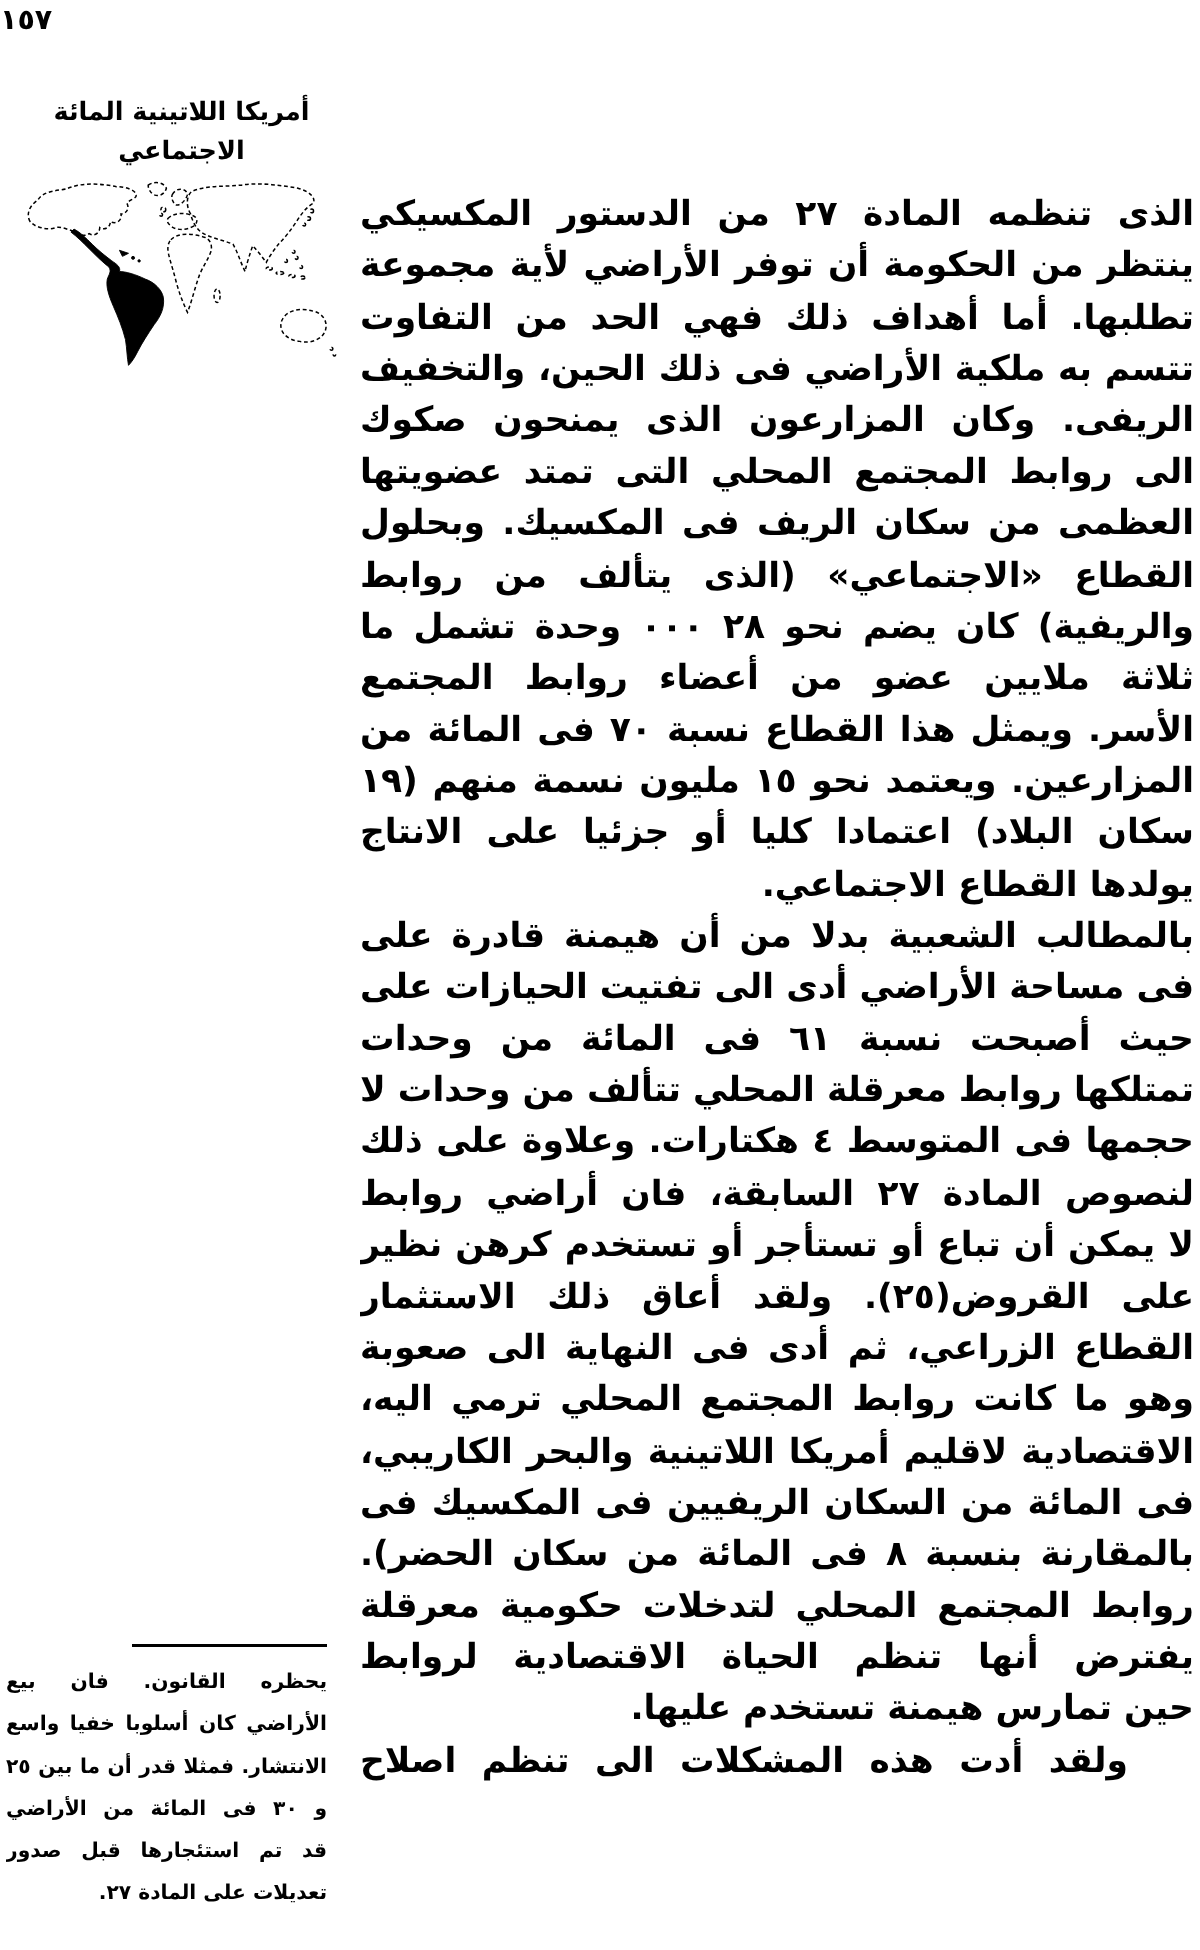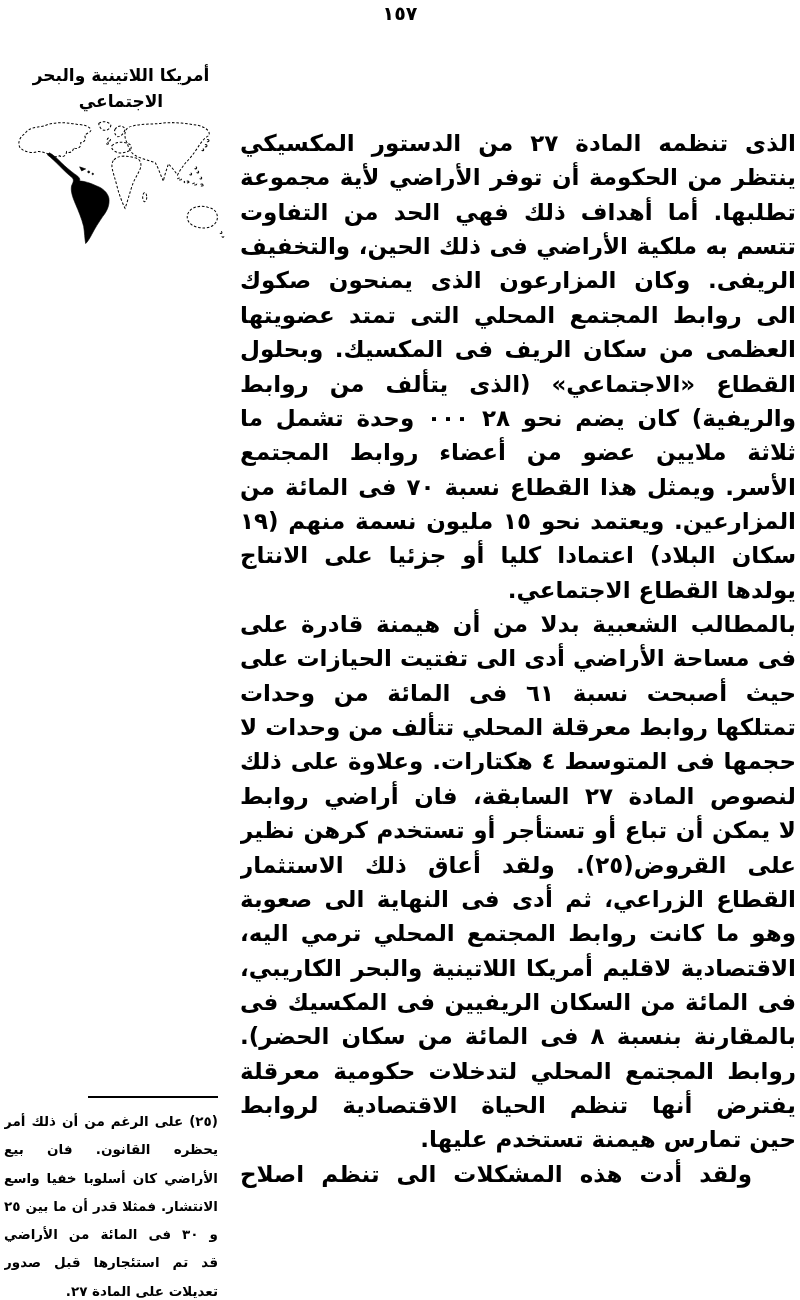--- a/index.html
+++ b/index.html
@@ -1,21 +1,21 @@
 <!DOCTYPE html>
 <html><head>
 <meta charset="utf-8">
 <style>
   html,body{margin:0;padding:0;}
   body{
     width:800px;height:1300px;position:relative;background:#ffffff;
     font-family:"DejaVu Sans",sans-serif;color:#000;overflow:hidden;
   }
   .page-number{
-    position:absolute;top:2px;left:0;right:0;text-align:center;
+    position:absolute;top:2px;left:0;right:0;text-align:left;
     font-size:19px;font-weight:700;direction:rtl;
   }
   .sidebar-title{
     position:absolute;top:62px;left:14px;width:214px;text-align:center;
     font-size:17px;font-weight:700;line-height:26px;direction:rtl;
   }
   .map-wrap{position:absolute;top:116px;left:13px;width:216px;height:132px;}
   .body-col{
     position:absolute;top:126px;left:240px;width:556px;direction:rtl;
   }
@@ -36,21 +36,21 @@
   .fline.nojust{text-align-last:right;}
   svg .coast{fill:none;stroke:#000;stroke-width:1;stroke-dasharray:2.5 1.8;}
   svg .land{fill:#000;stroke:#000;stroke-width:0.6;}
 </style>
 </head>
 <body>
 
 <div class="page-number">١٥٧</div>
 
 <div class="sidebar-title">
-  <div>أمريكا اللاتينية والبحر</div>
+  <div>أمريكا اللاتينية المائة</div>
   <div>الاجتماعي</div>
 </div>
 
 <div class="map-wrap">
   <svg width="216" height="132" viewBox="0 0 214 130" xmlns="http://www.w3.org/2000/svg">
 
     <path class="coast" d="M7,31 C4,26 7,20 12,17 C16,10 26,11 32,9 C42,5 54,6 64,8 C70,8 76,10 77,13 C78,16 73,16 71,19 C73,23 70,26 67,26 C68,31 63,33 60,31 C60,35 56,37 53,35 C53,39 49,41 46,39 C43,41 40,40 38,38 C33,37 28,34 24,35 C19,37 14,35 11,34 C9,33 8,32 7,31 Z"></path>
 
     <path class="coast" d="M85,7 C89,4 95,5 97,9 C96,13 92,15 88,13 C86,11 85,9 85,7 Z"></path>
 
@@ -121,21 +121,20 @@
     <div class="bline">بالمقارنة بنسبة ٨ فى المائة من سكان الحضر). كذلك تعرضت</div>
     <div class="bline">روابط المجتمع المحلي لتدخلات حكومية معرقلة وآليات اشراف</div>
     <div class="bline">يفترض أنها تنظم الحياة الاقتصادية لروابط المجتمع المحلي فى</div>
     <div class="bline nojust">حين تمارس هيمنة تستخدم عليها.</div>
     <div class="bline indent">ولقد أدت هذه المشكلات الى تنظم اصلاح جذري لنظام</div>
   </div>
 
 <div class="footnote">
   <div class="fn-rule"></div>
   <div id="fnCol">
-      <div class="fline">(٢٥) على الرغم من أن ذلك أمر</div>
       <div class="fline">يحظره القانون. فان بيع واستئجار</div>
       <div class="fline">الأراضي كان أسلوبا خفيا واسع</div>
       <div class="fline">الانتشار. فمثلا قدر أن ما بين ٢٥</div>
       <div class="fline">و ٣٠ فى المائة من الأراضي المنتجة</div>
       <div class="fline">قد تم استئجارها قبل صدور</div>
       <div class="fline nojust">تعديلات على المادة ٢٧.</div>
     </div>
 </div>
 
 </body></html>

